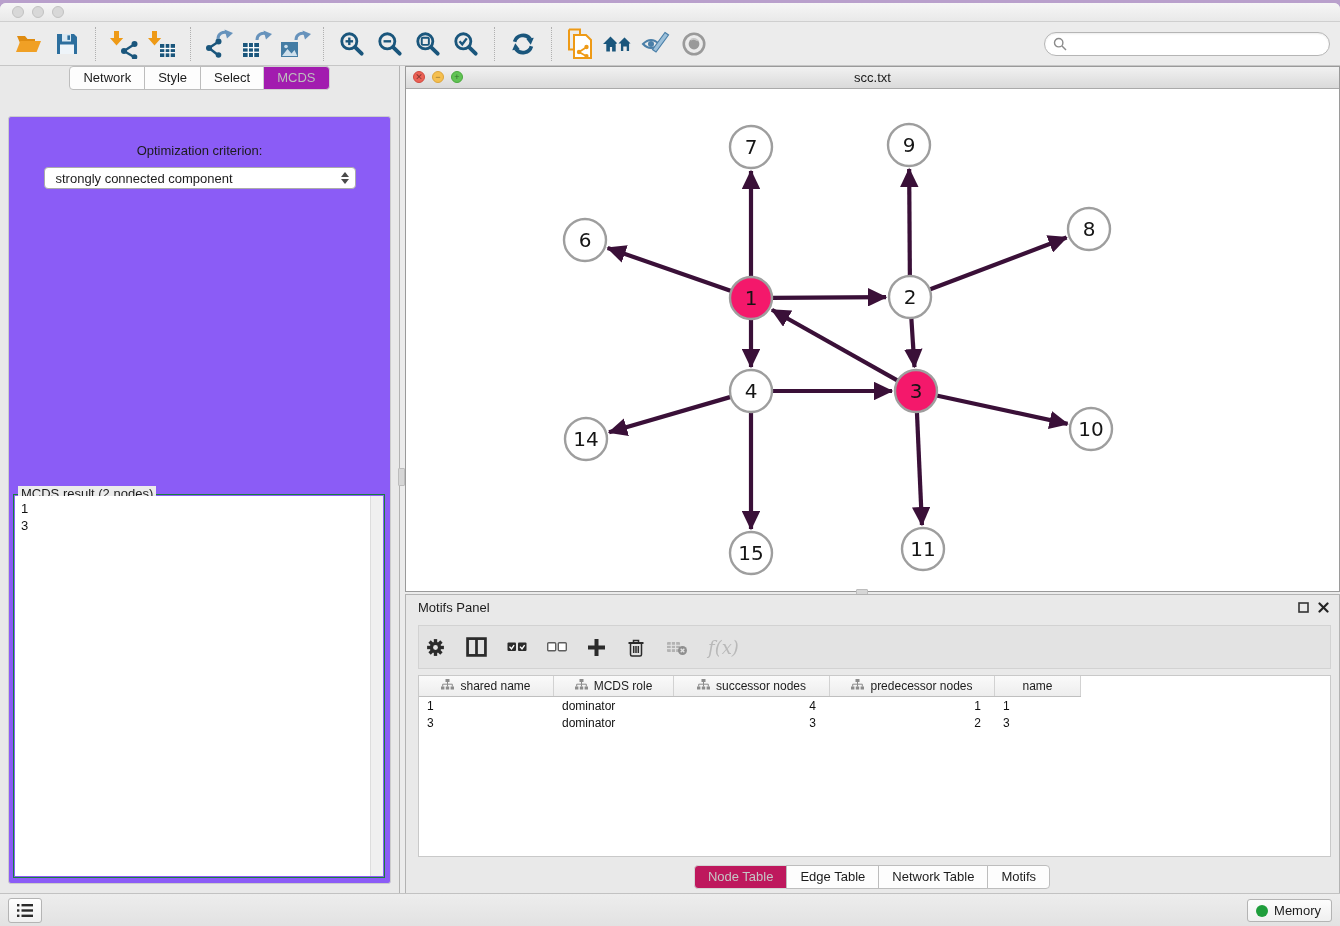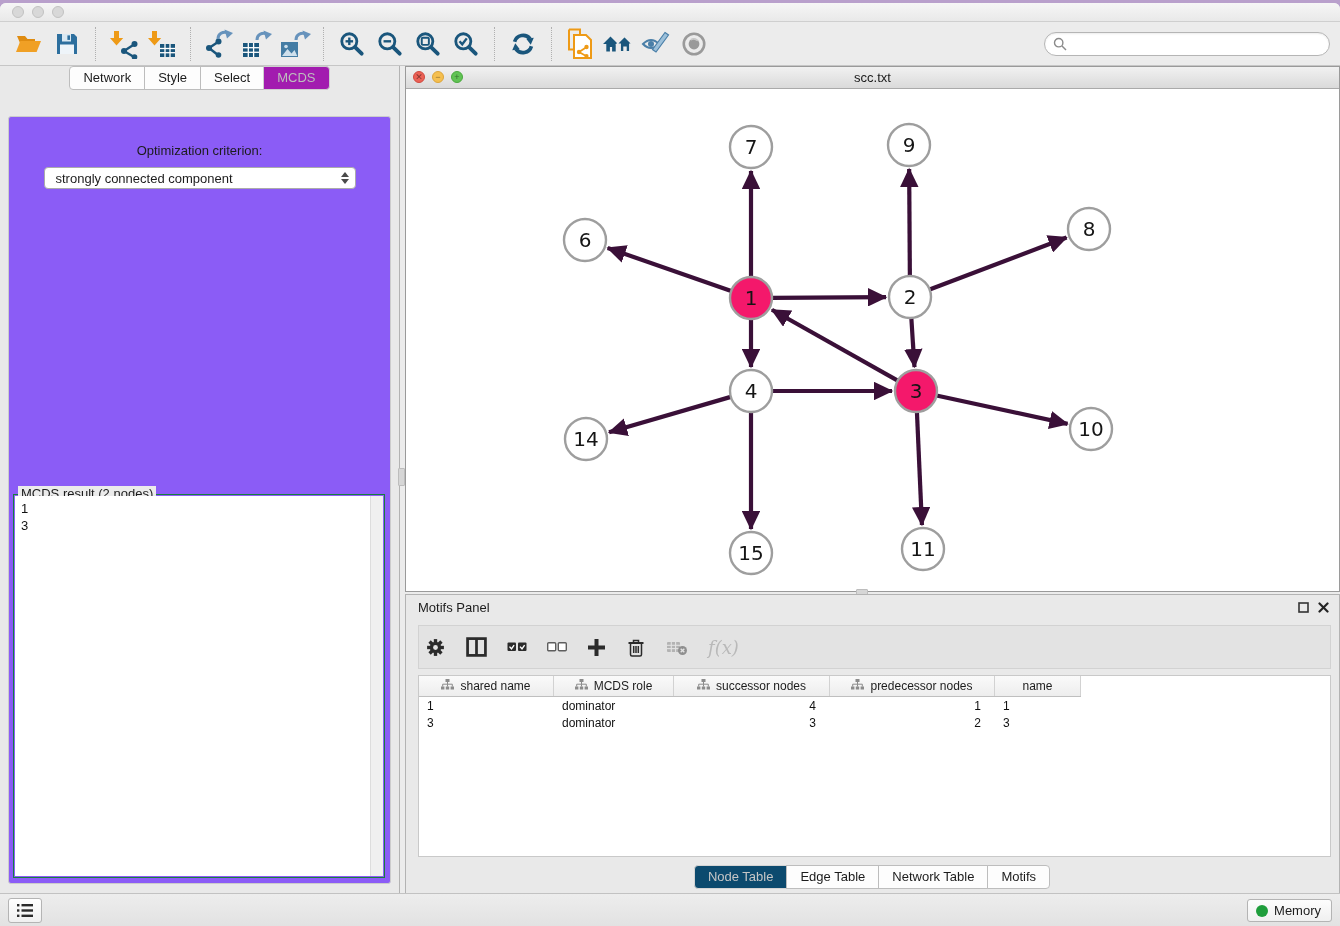--- a/index.html
+++ b/index.html
@@ -128,21 +128,21 @@
     display:flex; align-items:center; justify-content:center; gap:6px;
     font-size:12px; color:#1c1c1c;
   }
   .trow{ display:flex; height:17px; align-items:center; }
   .tcell{ font-size:12px; padding:0 14px 0 8px; color:#111; }
   .tp-tabs{ position:absolute; left:0; right:0; top:270px; display:flex; justify-content:center; }
   .tp-tab{
     padding:3px 13px 4px; background:#fdfdfd; border:1px solid #bdbdbd; margin-left:-1px;
     font-size:13px; color:#1c1c1c;
   }
-  .tp-tab.disabled{ background:#0c4a6e; color:#c6c6c6; border-color:#d4d4d4; border-radius:4px 0 0 4px; }
+  .tp-tab.disabled{ background:#be185d; color:#c6c6c6; border-color:#d4d4d4; border-radius:4px 0 0 4px; }
   .tp-tab:last-child{ border-radius:0 4px 4px 0; }
   
   .statusbar{
     position:absolute; left:0; bottom:0; width:100%; height:33px;
     background:linear-gradient(#ededed,#e2e2e2); border-top:1px solid #c2c2c2;
   }
   .list-btn{
     position:absolute; left:8px; top:4px; width:34px; height:25px;
     background:linear-gradient(#ffffff,#f0f0f0); border:1px solid #b4b4b4; border-radius:3px;
     display:flex; align-items:center; justify-content:center;

